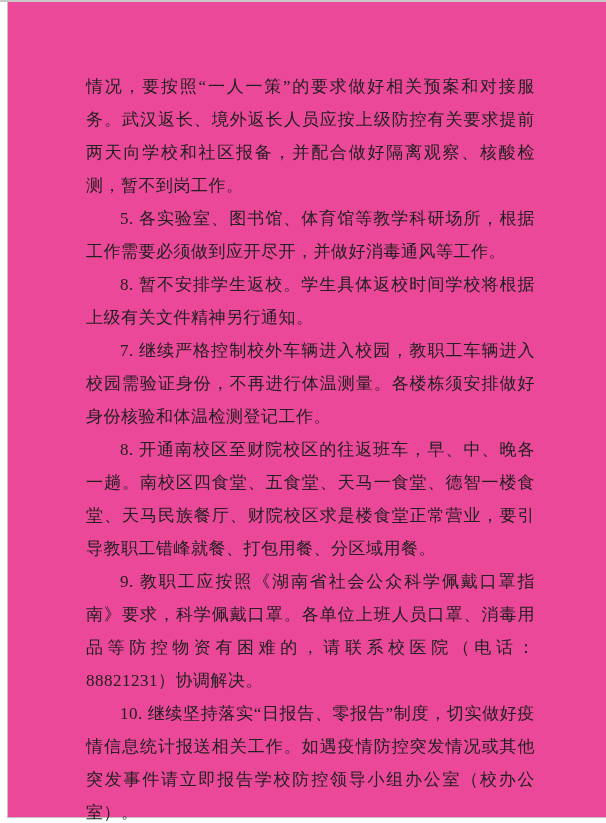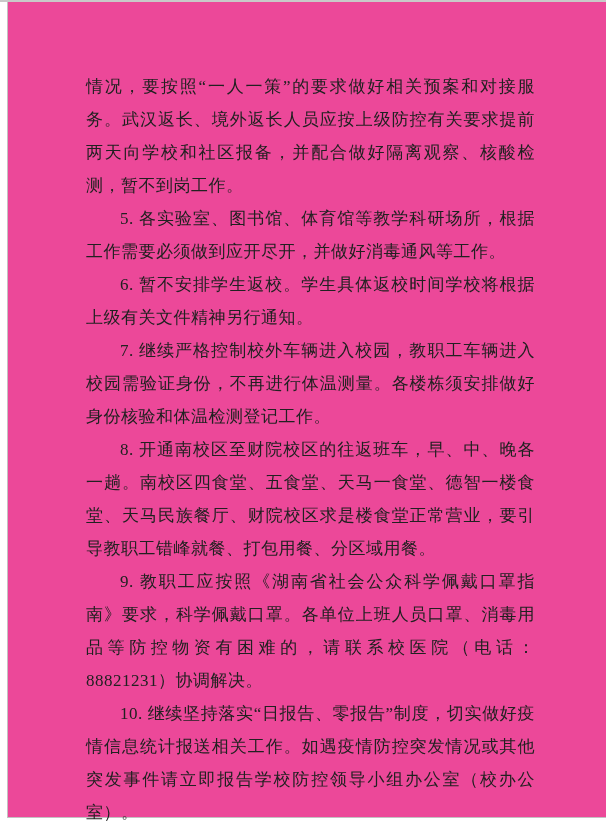--- a/index.html
+++ b/index.html
@@ -60,20 +60,20 @@
 </style>
 </head>
 <body>
 
 <div class="viewport">
   <div class="top-edge-line"></div>
   <div class="doc-page">
     <div class="doc-content">
       <p class="para">情况，要按照“一人一策”的要求做好相关预案和对接服务。武汉返长、境外返长人员应按上级防控有关要求提前两天向学校和社区报备，并配合做好隔离观察、核酸检测，暂不到岗工作。</p>
       <p class="para indent">5. 各实验室、图书馆、体育馆等教学科研场所，根据工作需要必须做到应开尽开，并做好消毒通风等工作。</p>
-      <p class="para indent">6. 暂不安排学生返校。学生具体返校时间学校将根据上级有关文件精神另行通知。</p>
+      <p class="para indent">8. 暂不安排学生返校。学生具体返校时间学校将根据上级有关文件精神另行通知。</p>
       <p class="para indent">7. 继续严格控制校外车辆进入校园，教职工车辆进入校园需验证身份，不再进行体温测量。各楼栋须安排做好身份核验和体温检测登记工作。</p>
       <p class="para indent">8. 开通南校区至财院校区的往返班车，早、中、晚各一趟。南校区四食堂、五食堂、天马一食堂、德智一楼食堂、天马民族餐厅、财院校区求是楼食堂正常营业，要引导教职工错峰就餐、打包用餐、分区域用餐。</p>
       <p class="para indent">9. 教职工应按照《湖南省社会公众科学佩戴口罩指南》要求，科学佩戴口罩。各单位上班人员口罩、消毒用品等防控物资有困难的，请联系校医院（电话：88821231）协调解决。</p>
       <p class="para indent">10. 继续坚持落实“日报告、零报告”制度，切实做好疫情信息统计报送相关工作。如遇疫情防控突发情况或其他突发事件请立即报告学校防控领导小组办公室（校办公室）。</p>
     </div>
   </div>
 </div>
 
 </body></html>

